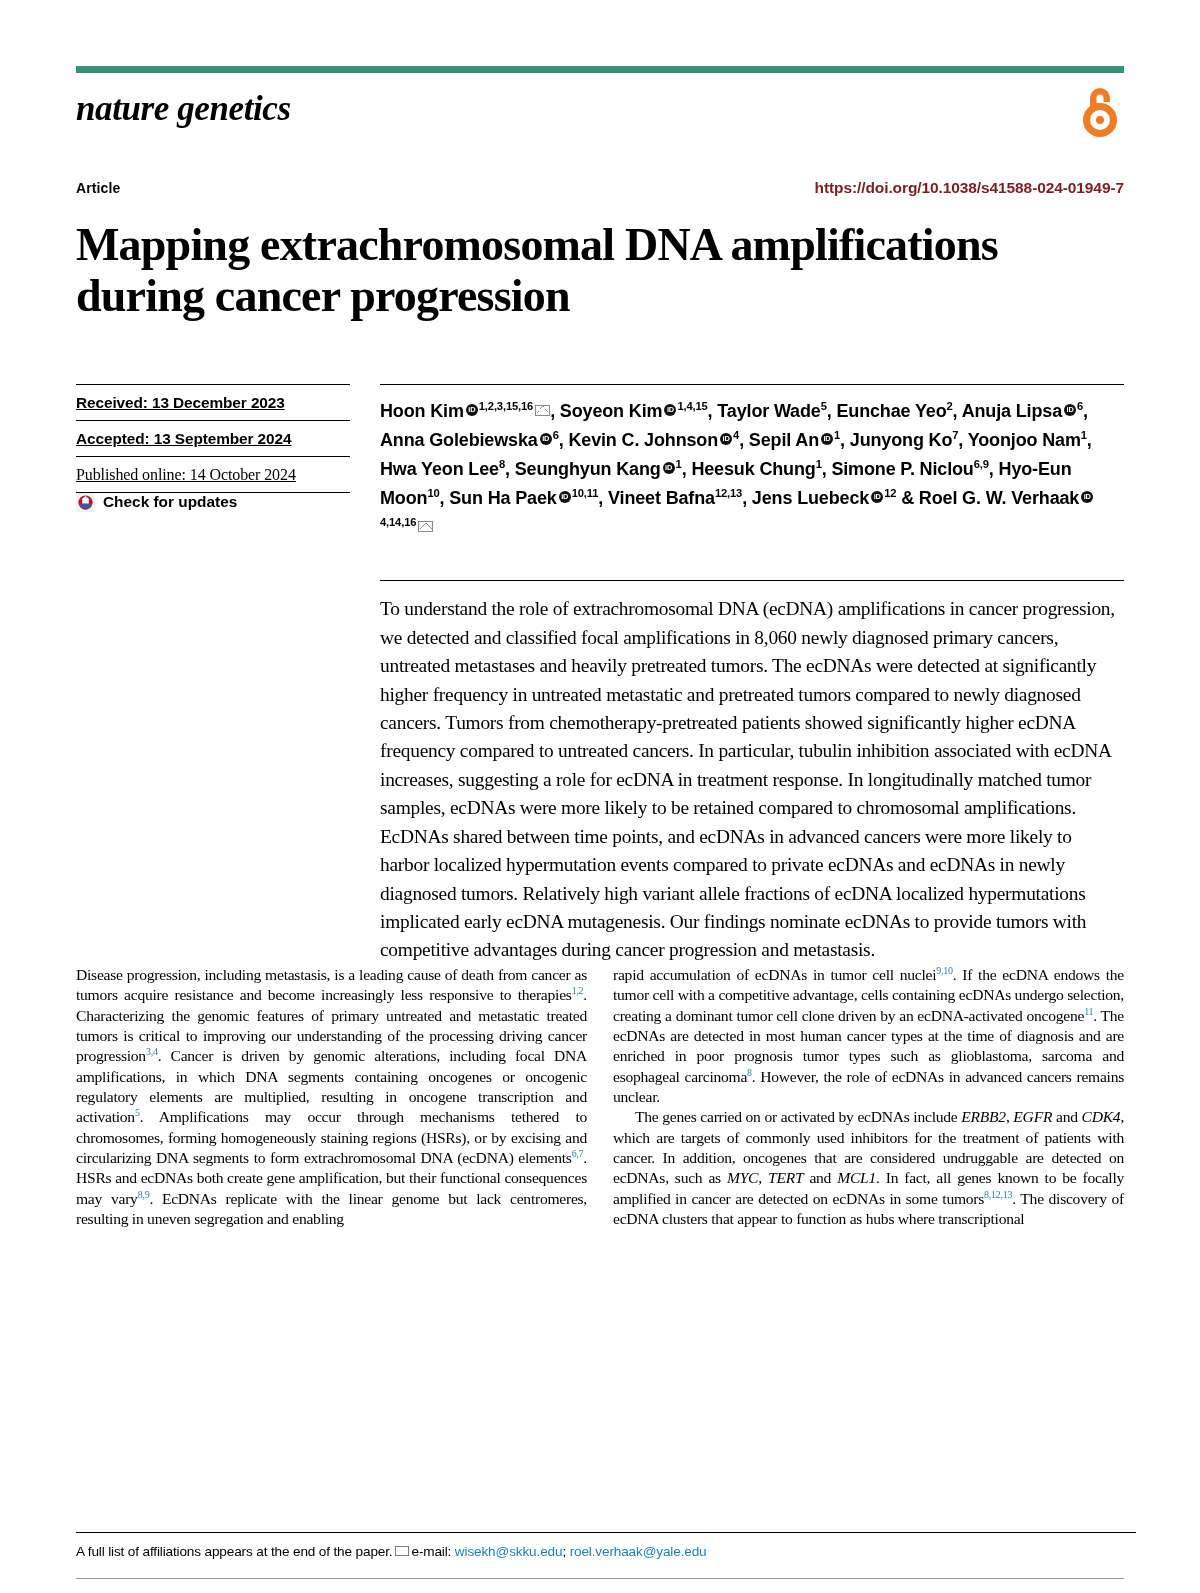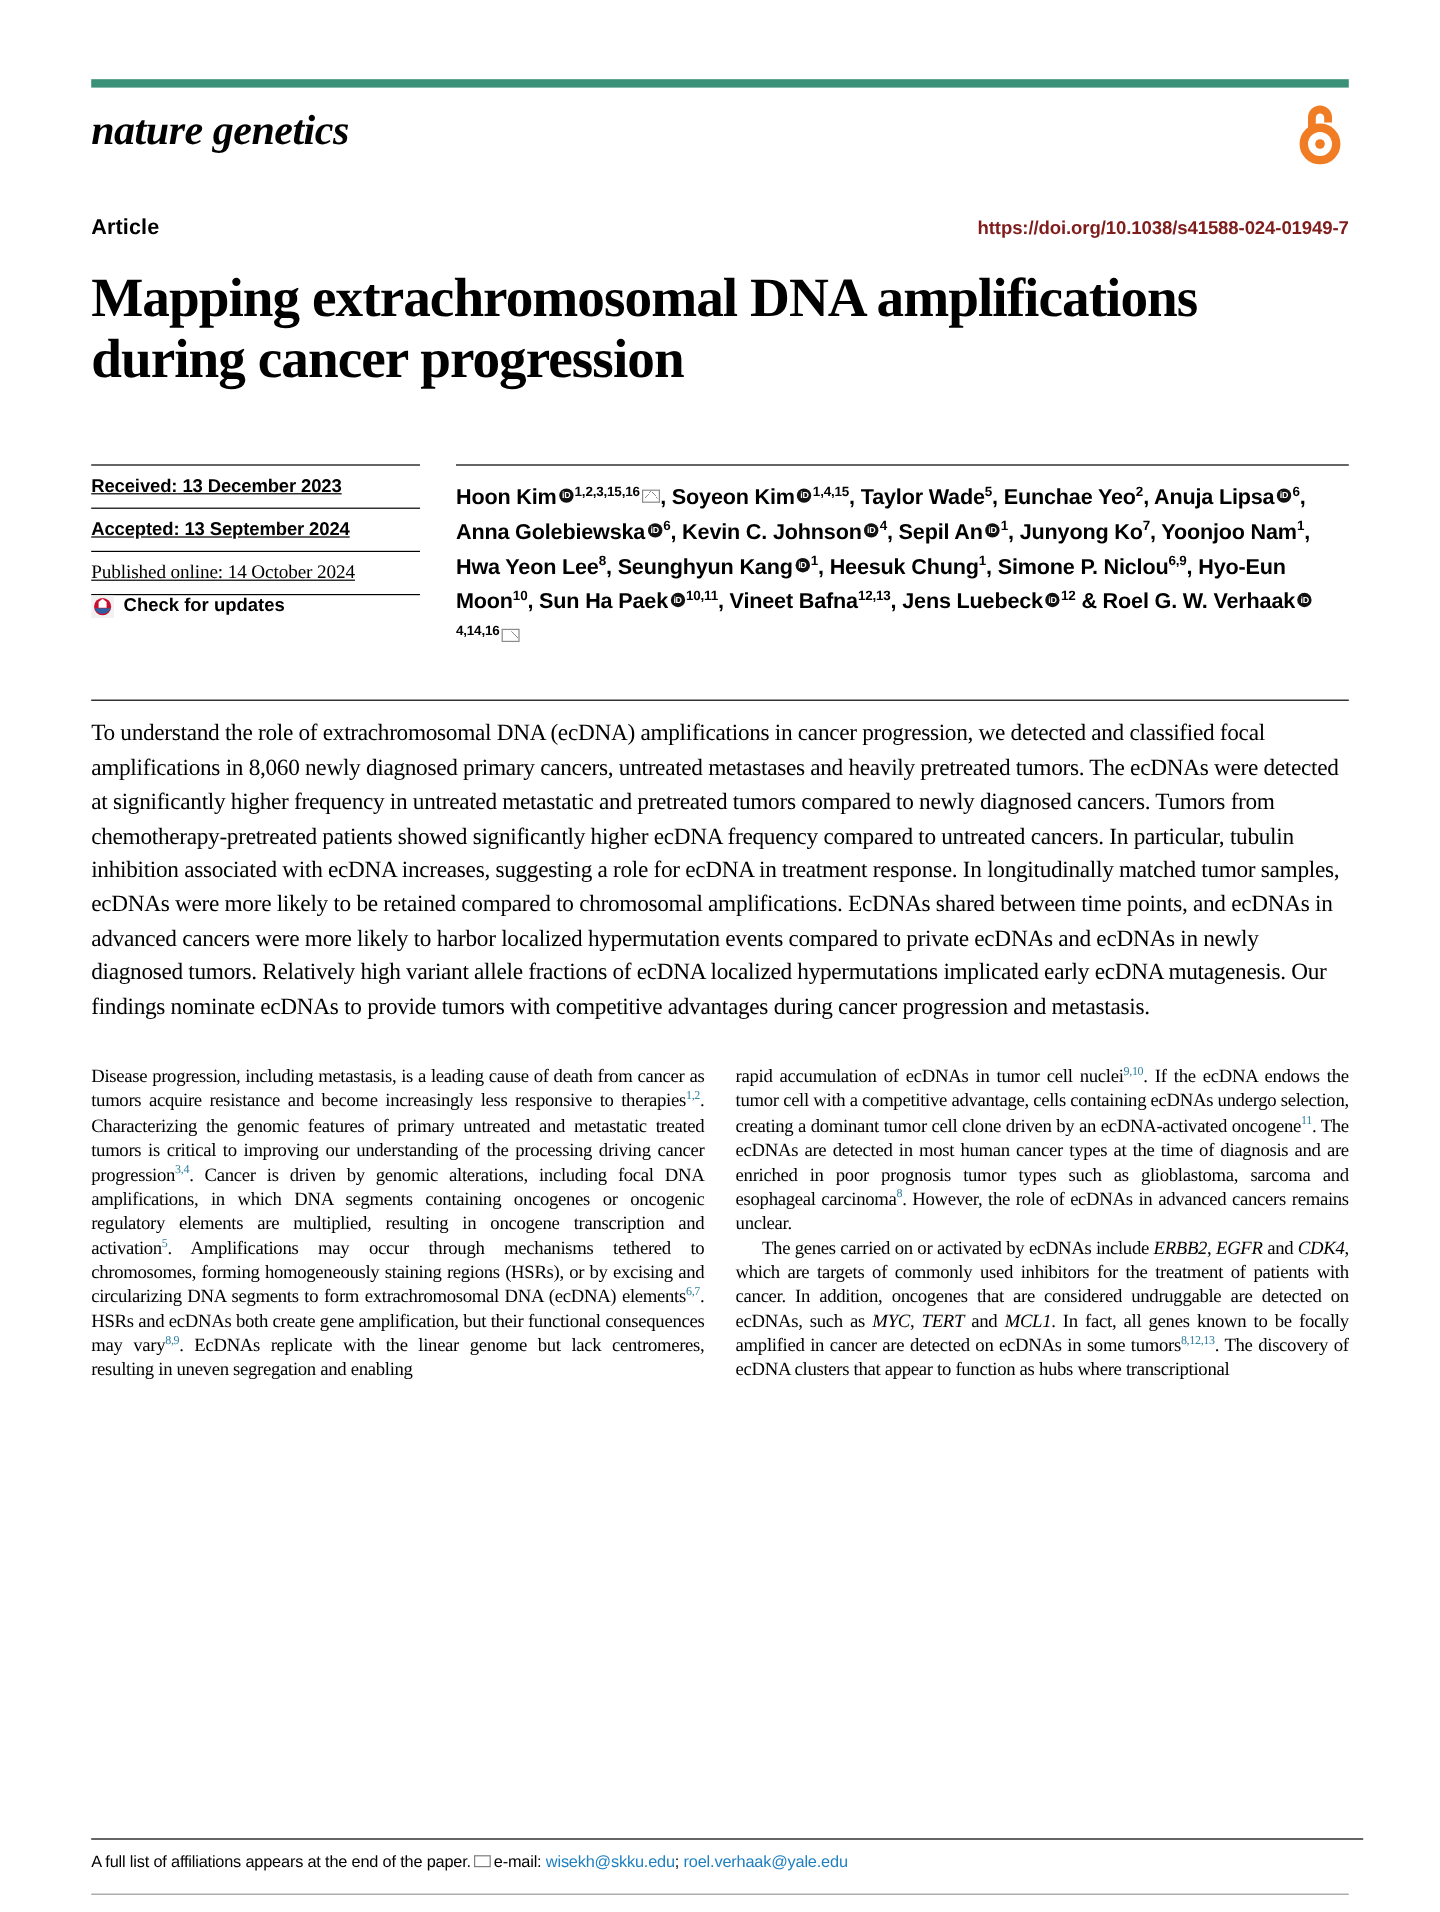--- a/index.html
+++ b/index.html
@@ -54,21 +54,21 @@
   }
 
   
   .article-row {
     display: flex;
     align-items: baseline;
     justify-content: space-between;
     margin-top: 14px;
   }
   .article-kicker {
-    font-size: 18px;
+    font-size: 14px;
     font-weight: 700;
     letter-spacing: 0.1px;
   }
   .doi-link {
     font-size: 15.5px;
     font-weight: 700;
     color: #7f1d1d;
     letter-spacing: -0.1px;
     text-decoration: none;
   }
@@ -187,21 +187,20 @@
       linear-gradient(to bottom left, transparent 48%, #8a8a8a 48%, #8a8a8a 54%, transparent 54%) no-repeat;
     background-size: 50% 100%, 50% 100%;
     background-position: left top, right top;
     border: 0;
   }
 
   
   .abstract-wrap {
     display: flex;
     margin-top: 38px;
-    flex-direction: column;
   }
   .abstract-spacer {
     width: 304px;
     flex: none;
   }
   .abstract {
     flex: 1;
     border-top: 1.3px solid #000;
     padding-top: 14px;
     font-family: "Liberation Serif", serif;
@@ -209,21 +208,20 @@
     line-height: 1.465;
     letter-spacing: -0.25px;
     text-align: left;
     color: #000;
   }
 
   
   .body-cols {
     display: flex;
     gap: 26px;
-    margin-top: 34px;
   }
   .body-col {
     width: 511px;
     flex: none;
     font-family: "Liberation Serif", serif;
     font-size: 15.6px;
     line-height: 1.305;
     text-align: justify;
     letter-spacing: -0.26px;
     color: #000;

